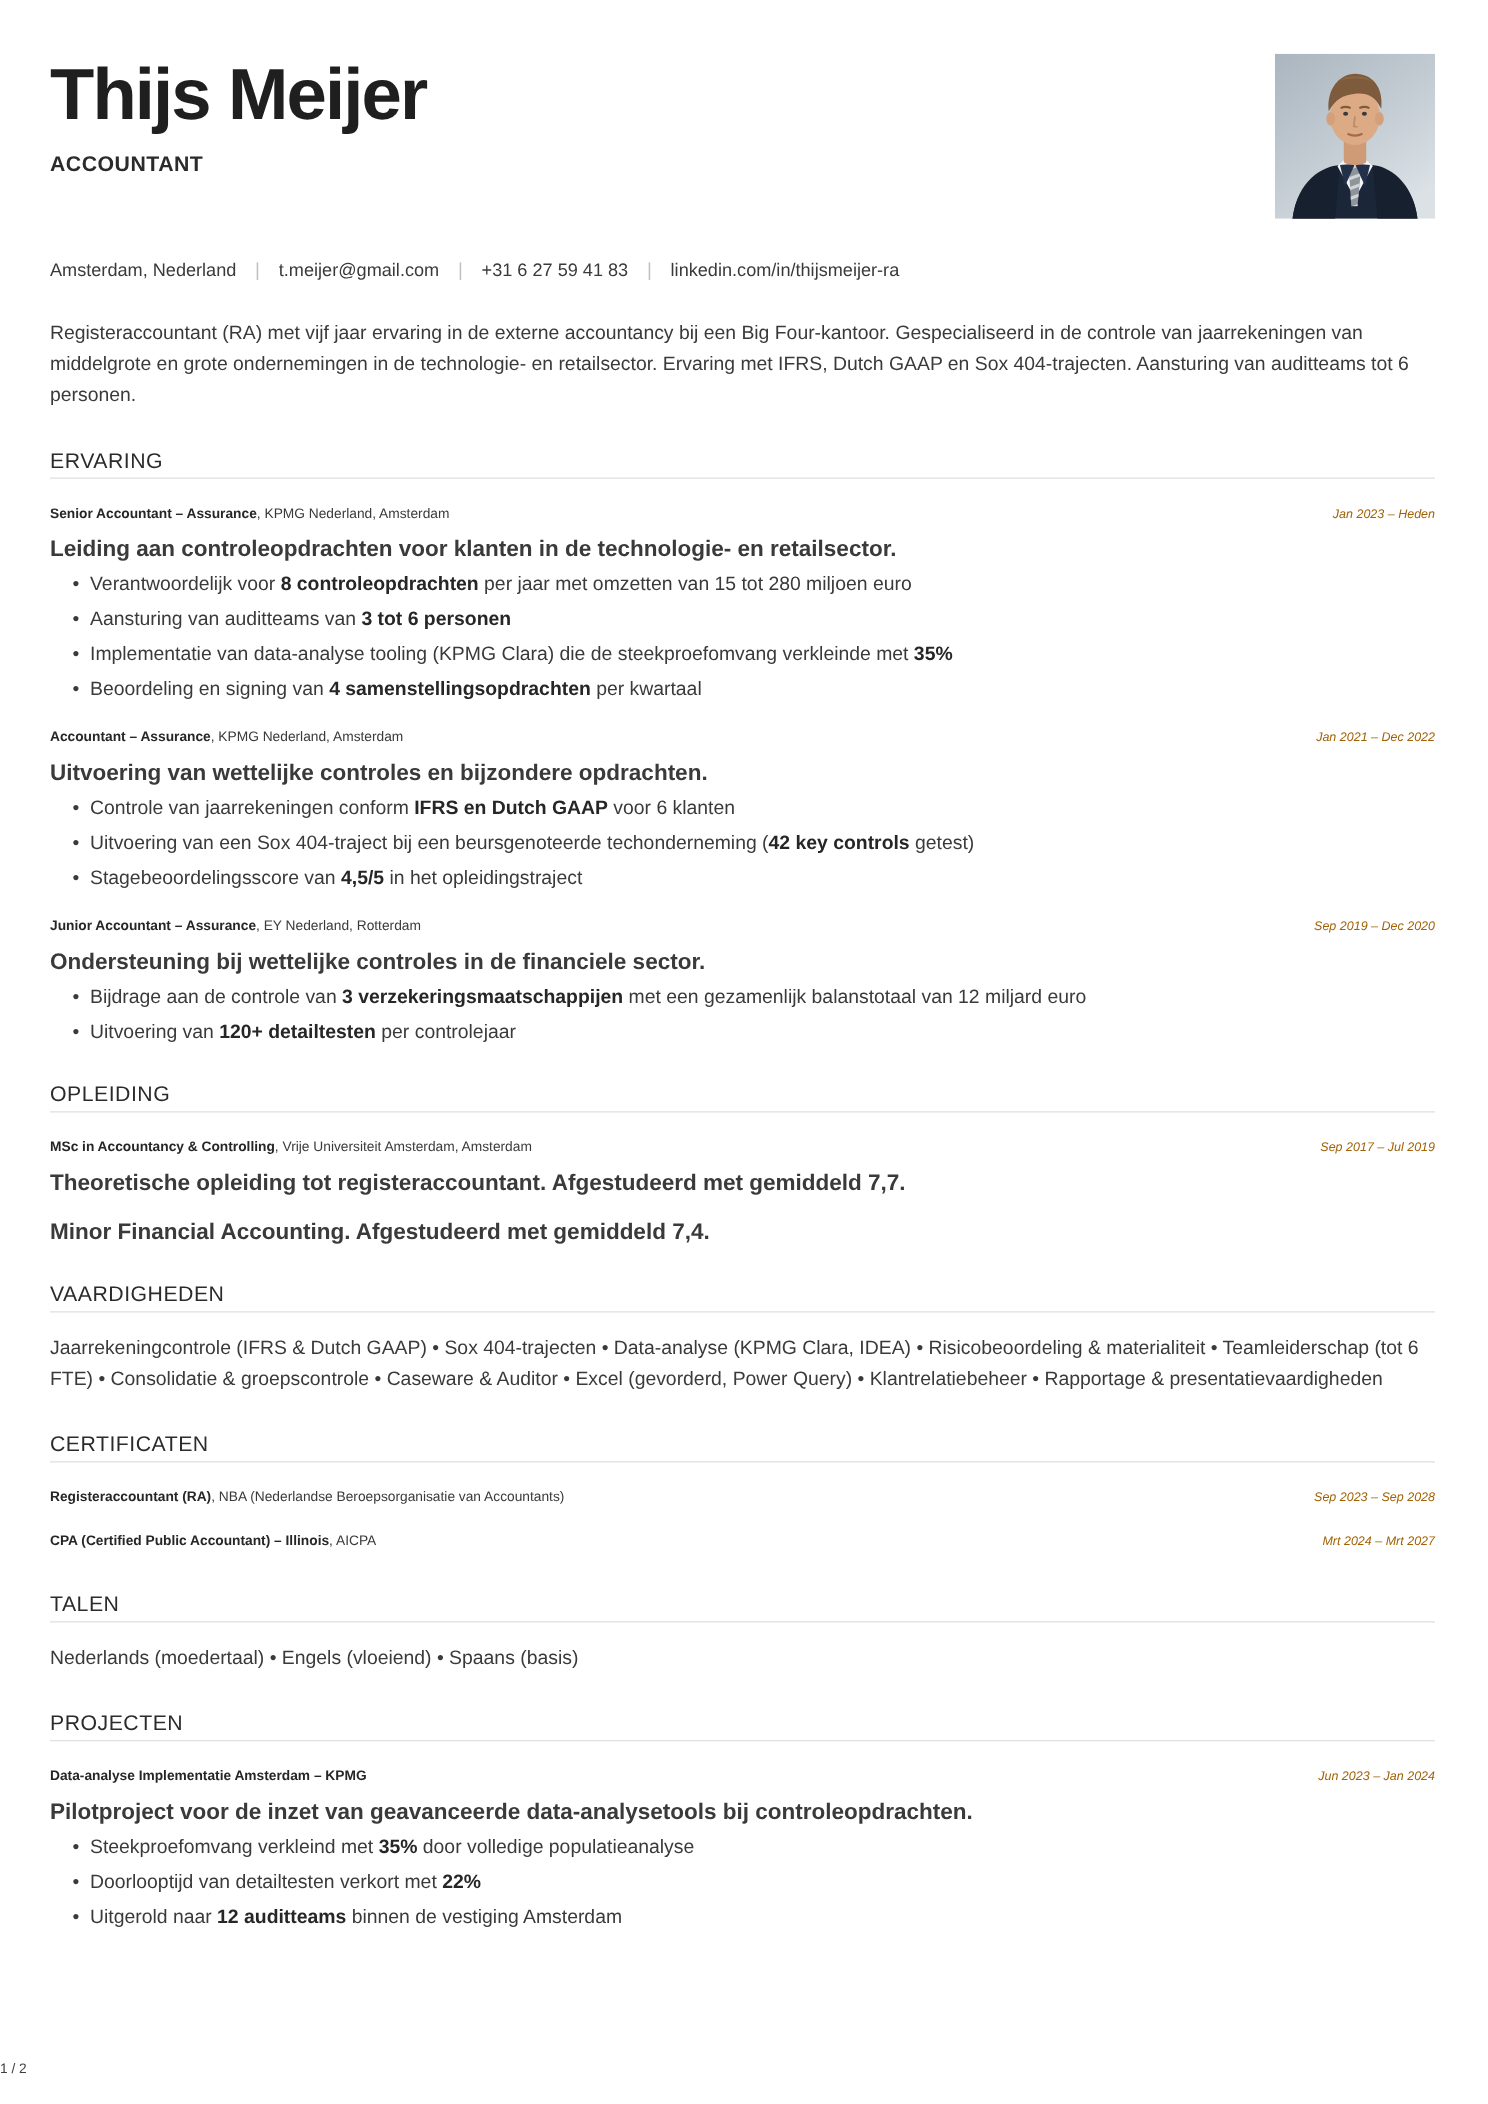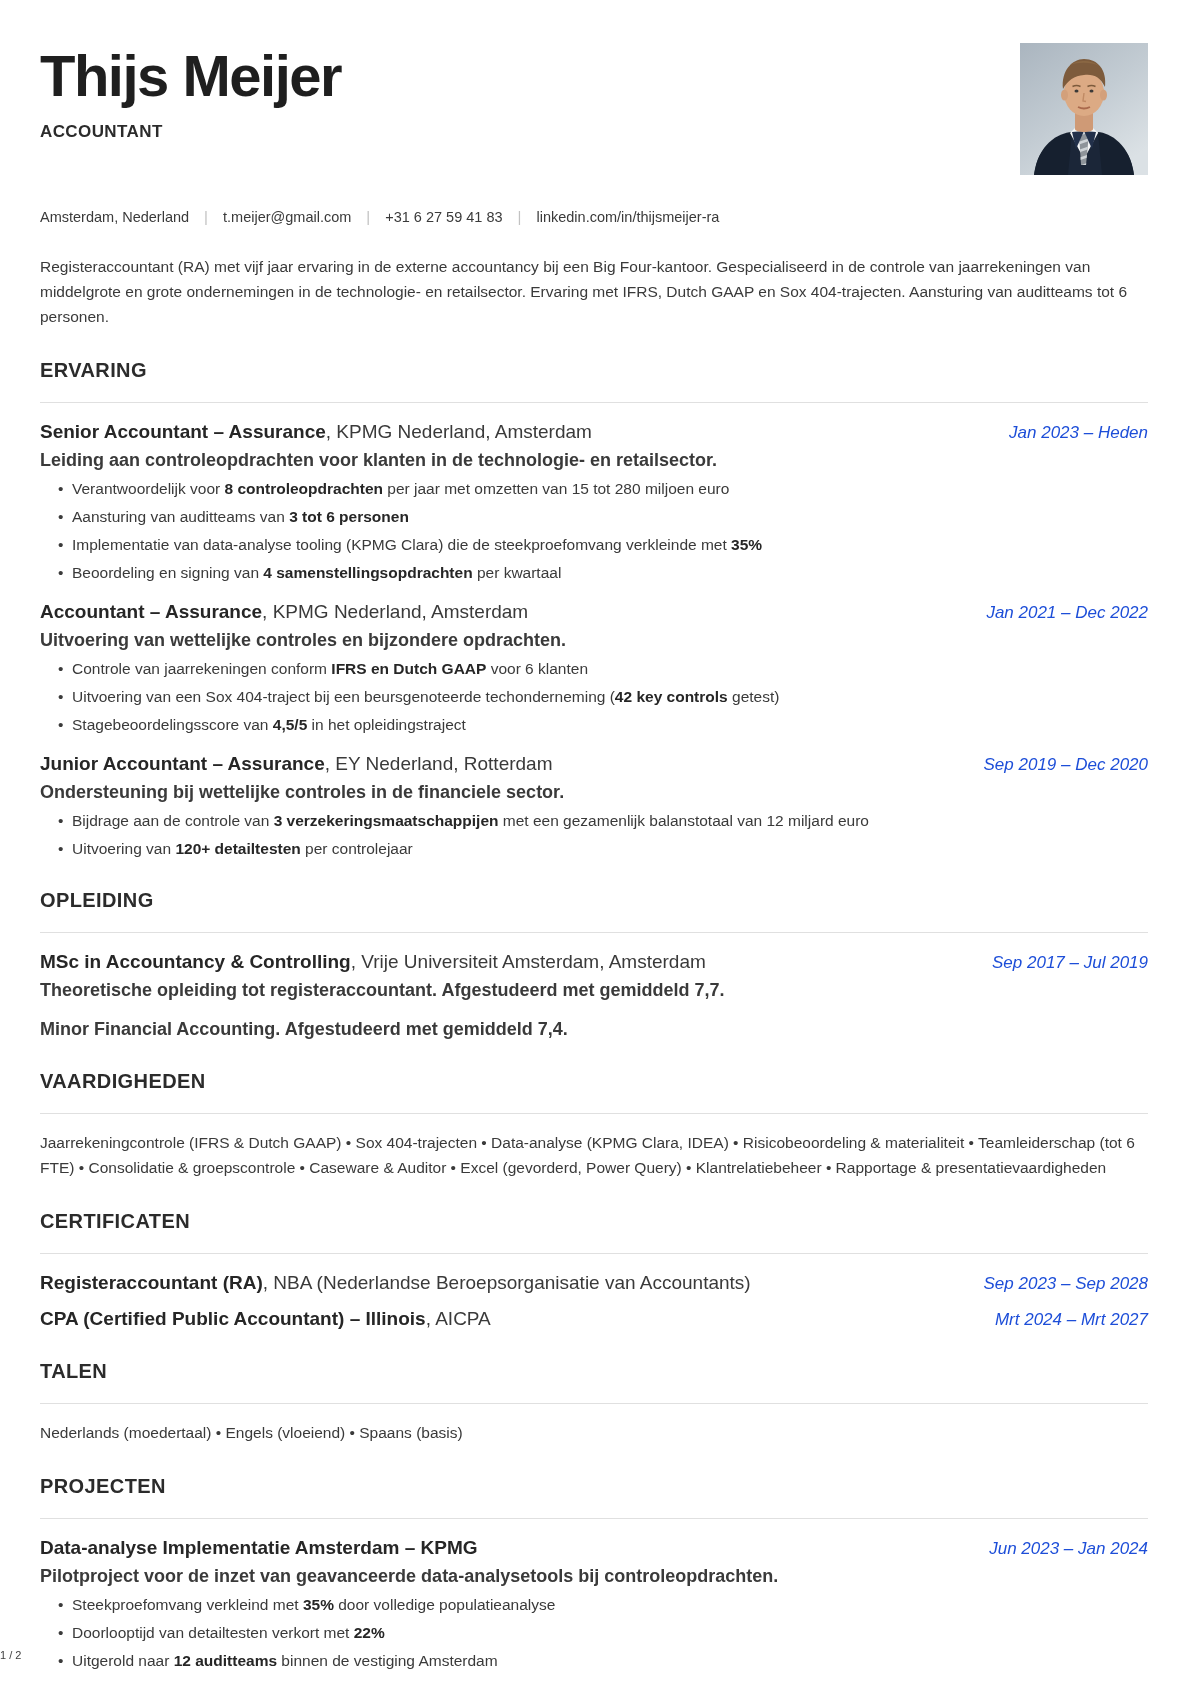--- a/index.html
+++ b/index.html
@@ -32,29 +32,29 @@
   }
   .contact .sep { color: #c2c2c2; margin: 0 15px; font-size: 15px; }
   .contact .link { color: #3a3a3a; text-decoration: none; }
 
   
   .summary { margin: 27px 0 0 0; font-size: 15.5px; line-height: 25px; color: #3a3a3a; }
 
   
   .section { margin-top: 30px; }
   .section-heading {
-    margin: 0; font-size: 20px; font-weight: bold; color: #2b2b2b;
-    letter-spacing: 0.4px; padding-bottom: 20px; border-bottom: 1px solid #e0e0e0;
+    margin: 0; font-size: 17px; font-weight: normal; color: #2b2b2b;
+    letter-spacing: 0.4px; padding-bottom: 3px; border-bottom: 1px solid #e0e0e0;
   }
   .entry { margin-top: 18px; }
   .entry-head { display: flex; justify-content: space-between; align-items: baseline; }
-  .entry-title { font-size: 19px; color: #3a3a3a; line-height: 21px; }
+  .entry-title { font-size: 11px; color: #3a3a3a; line-height: 21px; }
   .entry-title b, .bullets b { font-weight: bold; color: #262626; }
   .entry-dates {
-    font-size: 17px; font-style: italic; color: #1d4ed8;
+    font-size: 10px; font-style: italic; color: #a16207;
     white-space: nowrap; margin-left: 24px; line-height: 21px;
   }
   .entry-desc { margin: 7px 0 0 0; font-size: 18px; color: #3a3a3a; line-height: 21px; font-weight: bold; }
 
   .bullets { margin: 5px 0 0 0; padding: 0; list-style: none; }
   .bullets li {
     position: relative; padding-left: 32px; margin-top: 7px;
     font-size: 15.5px; line-height: 21px; color: #3a3a3a;
   }
   .bullets li::before {

